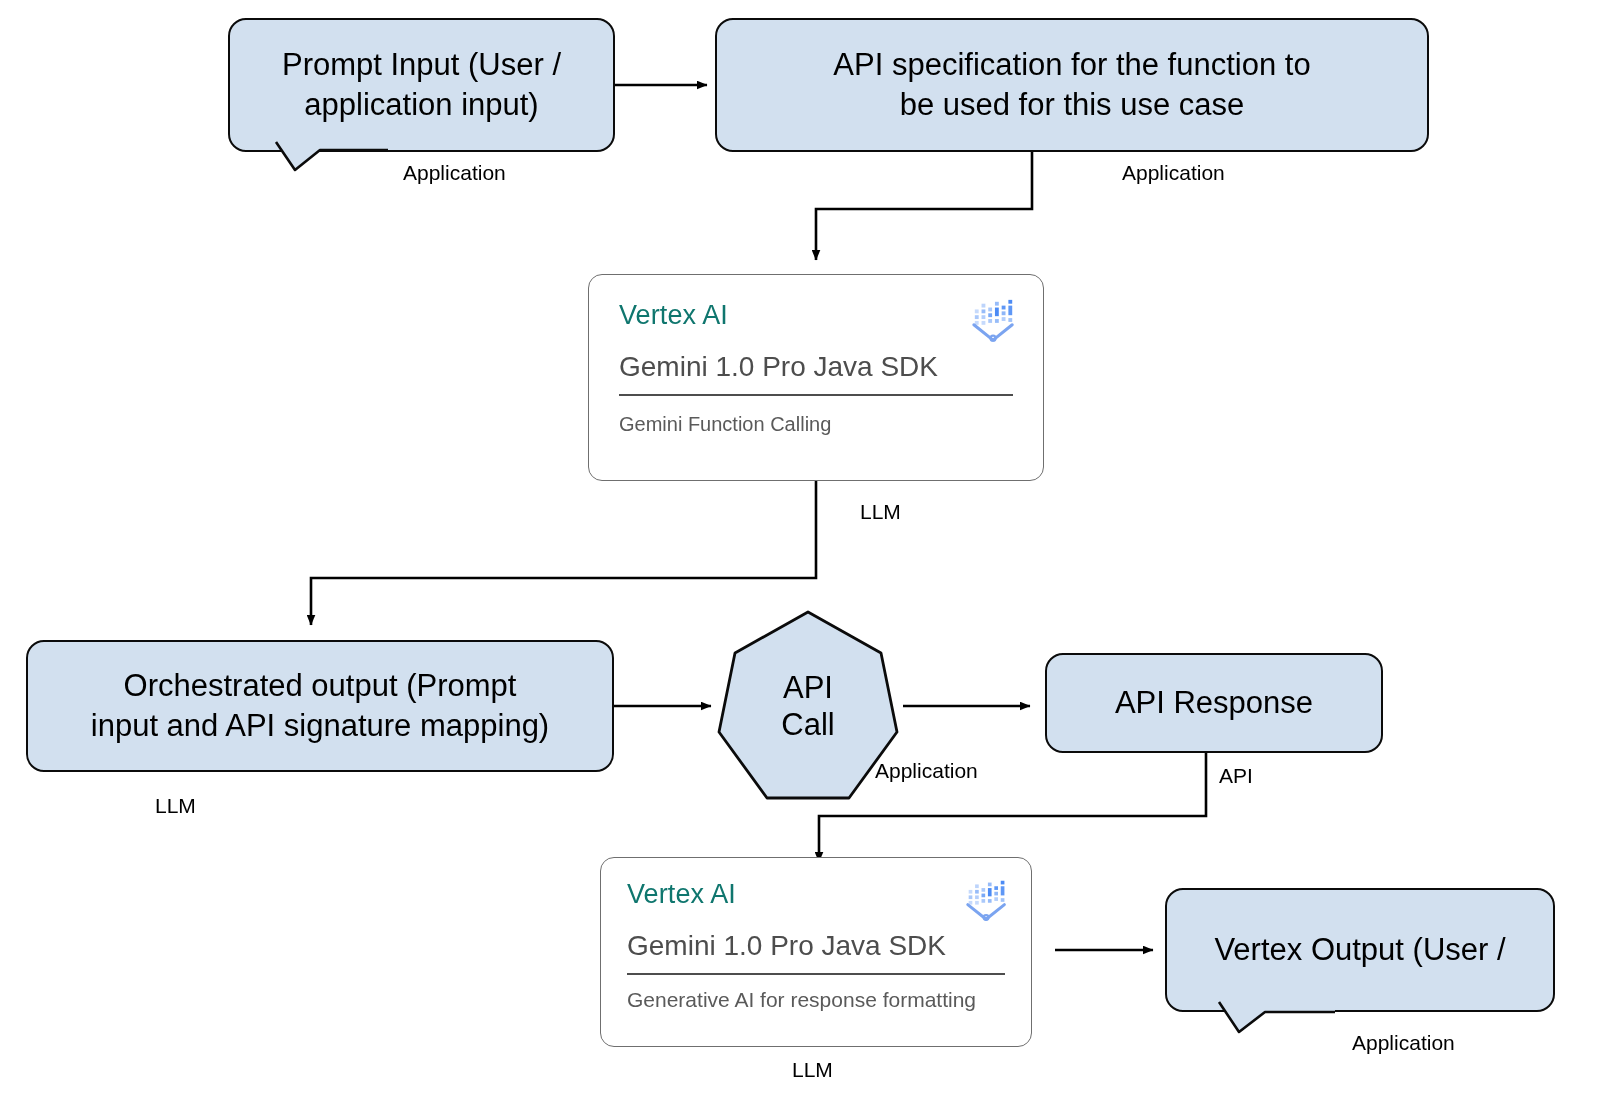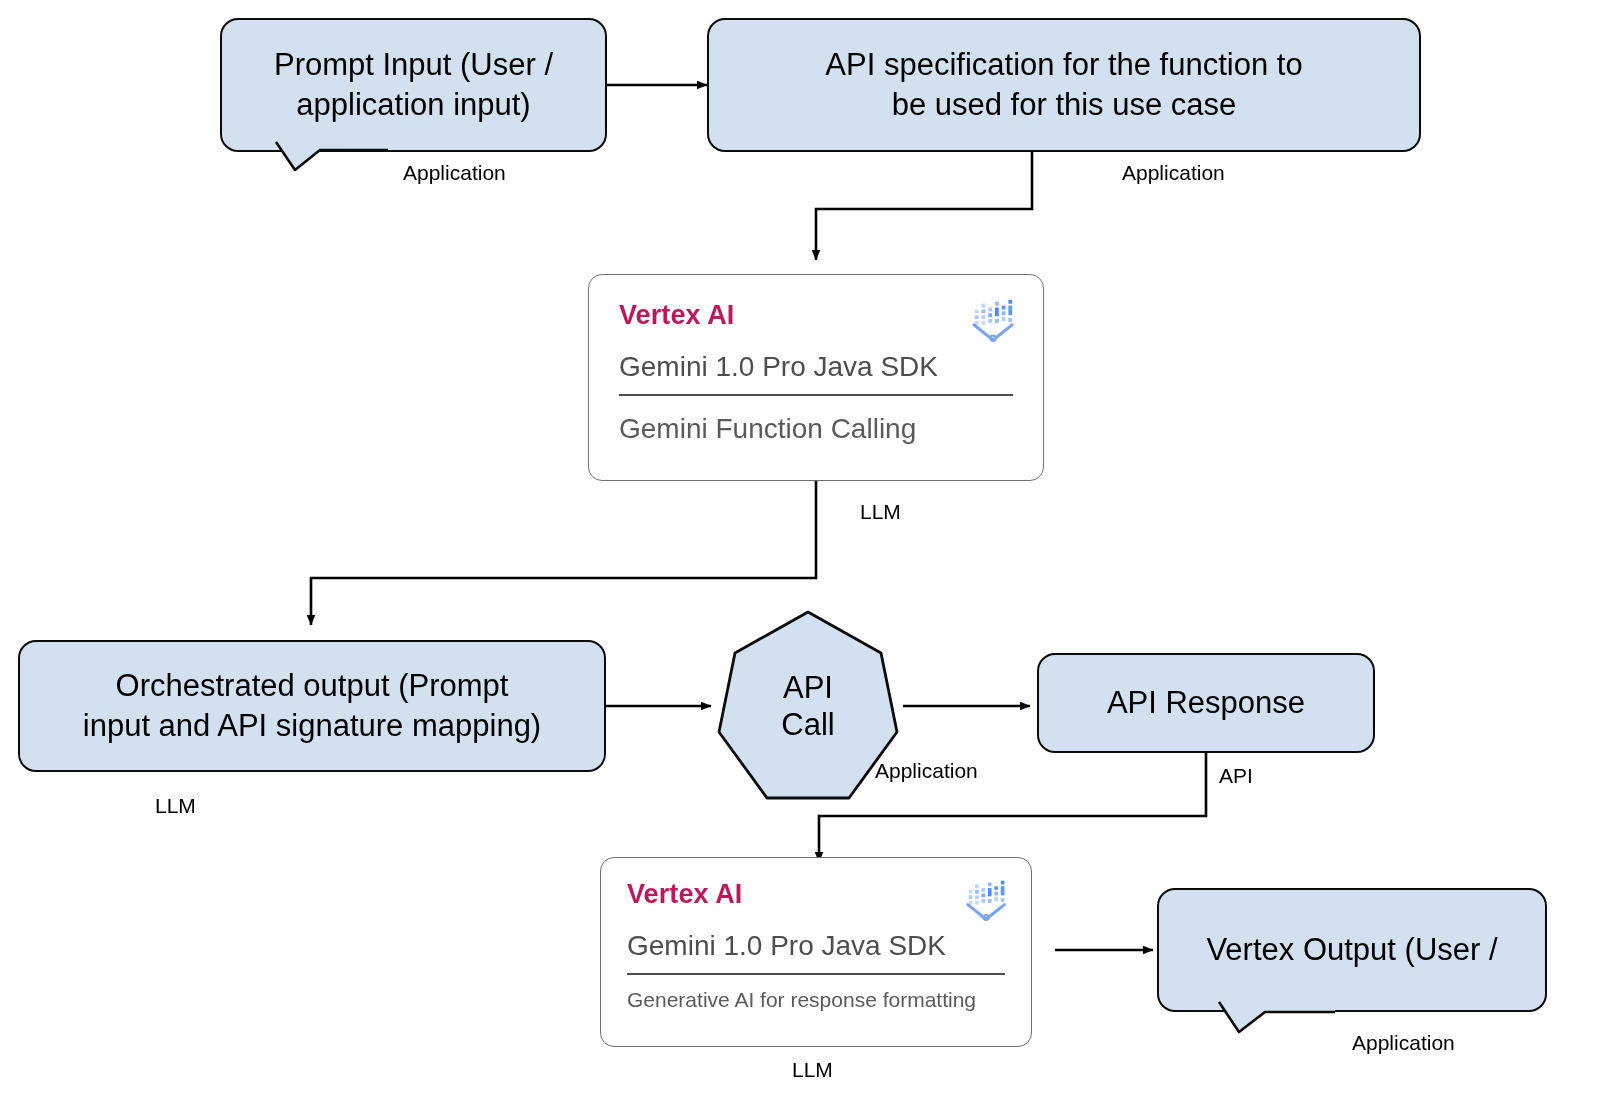--- a/index.html
+++ b/index.html
@@ -31,59 +31,60 @@
     border-radius: 18px;
     display: flex;
     align-items: center;
     justify-content: center;
     text-align: center;
     color: #000000;
     font-size: 31px;
     line-height: 1.28;
     padding: 4px 16px;
     z-index: 3;
+    margin-left: 8px;
   }
   
   .bubble-tail {
     position: absolute;
     z-index: 4;
     pointer-events: none;
   }
   
   .card {
     background: #ffffff;
     border: 1.8px solid #6f6f6f;
     border-radius: 14px;
     z-index: 3;
     padding: 26px 30px 22px 30px;
     box-sizing: border-box;
   }
   .card-brand {
-    color: #be185d;
+    color: #0f766e;
     font-size: 27px;
-    font-weight: 700;
+    font-weight: 400;
     letter-spacing: .1px;
     line-height: 1.1;
   }
   .card-title {
     color: #4d4d4d;
     font-size: 28px;
     font-weight: 400;
     margin-top: 20px;
     line-height: 1.15;
     white-space: nowrap;
   }
   .card-rule {
     border: none;
     border-top: 2.5px solid #4d4d4d;
     margin: 11px 0 0 0;
   }
   .card-sub {
     color: #5a5a5a;
-    font-size: 28px;
+    font-size: 20px;
     font-weight: 400;
     margin-top: 16px;
     line-height: 1.2;
     white-space: nowrap;
   }
   .card-logo {
     position: absolute;
     right: 26px;
     top: 22px;
     width: 46px;

